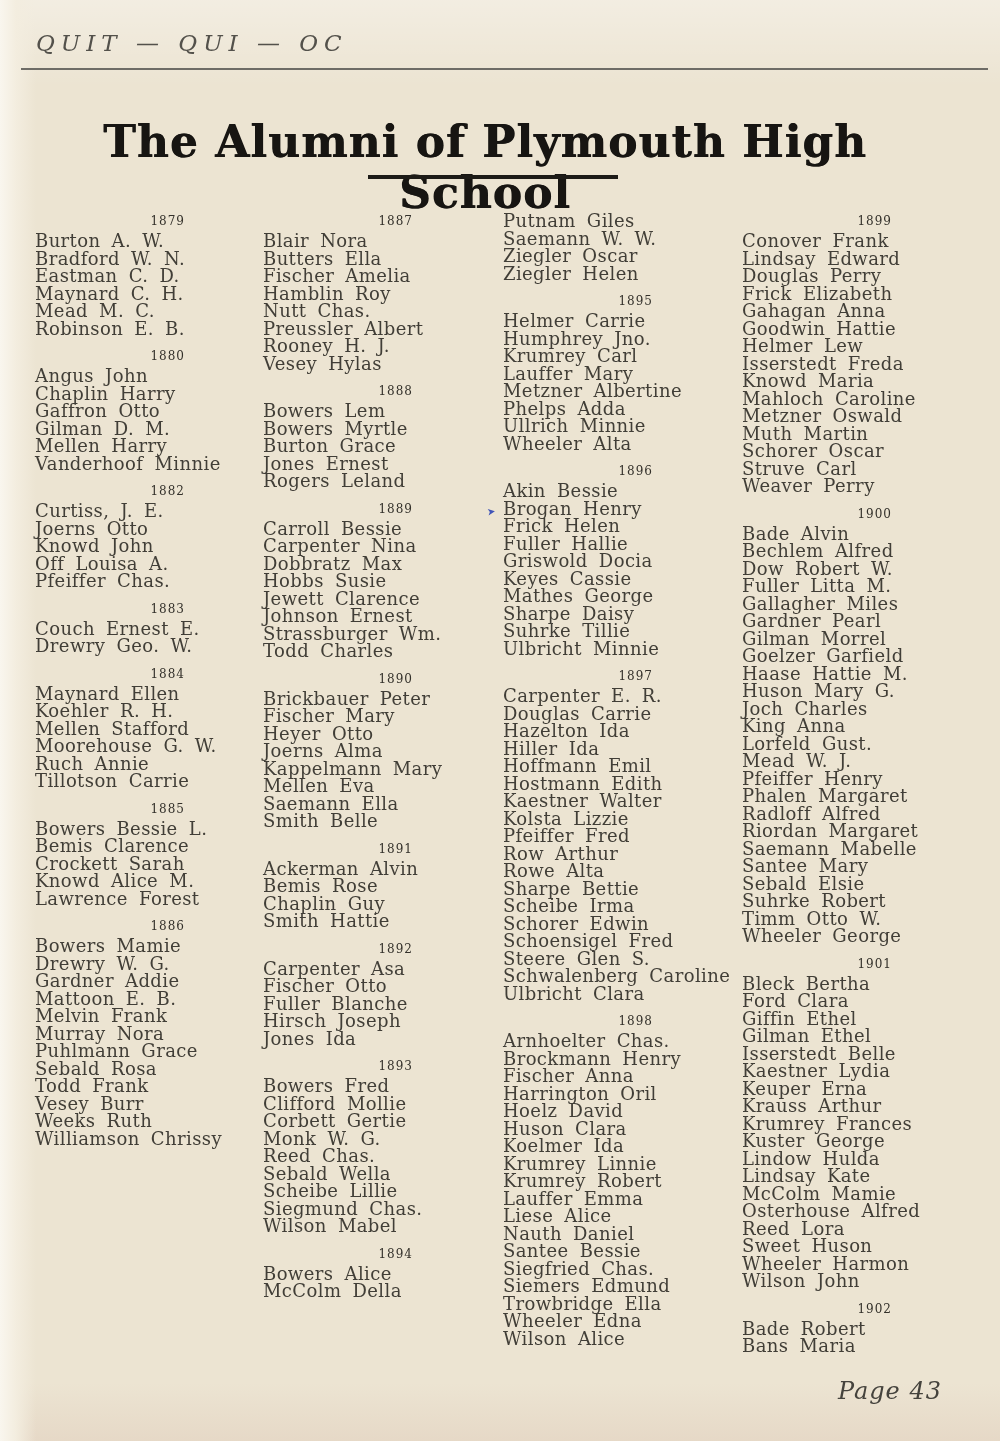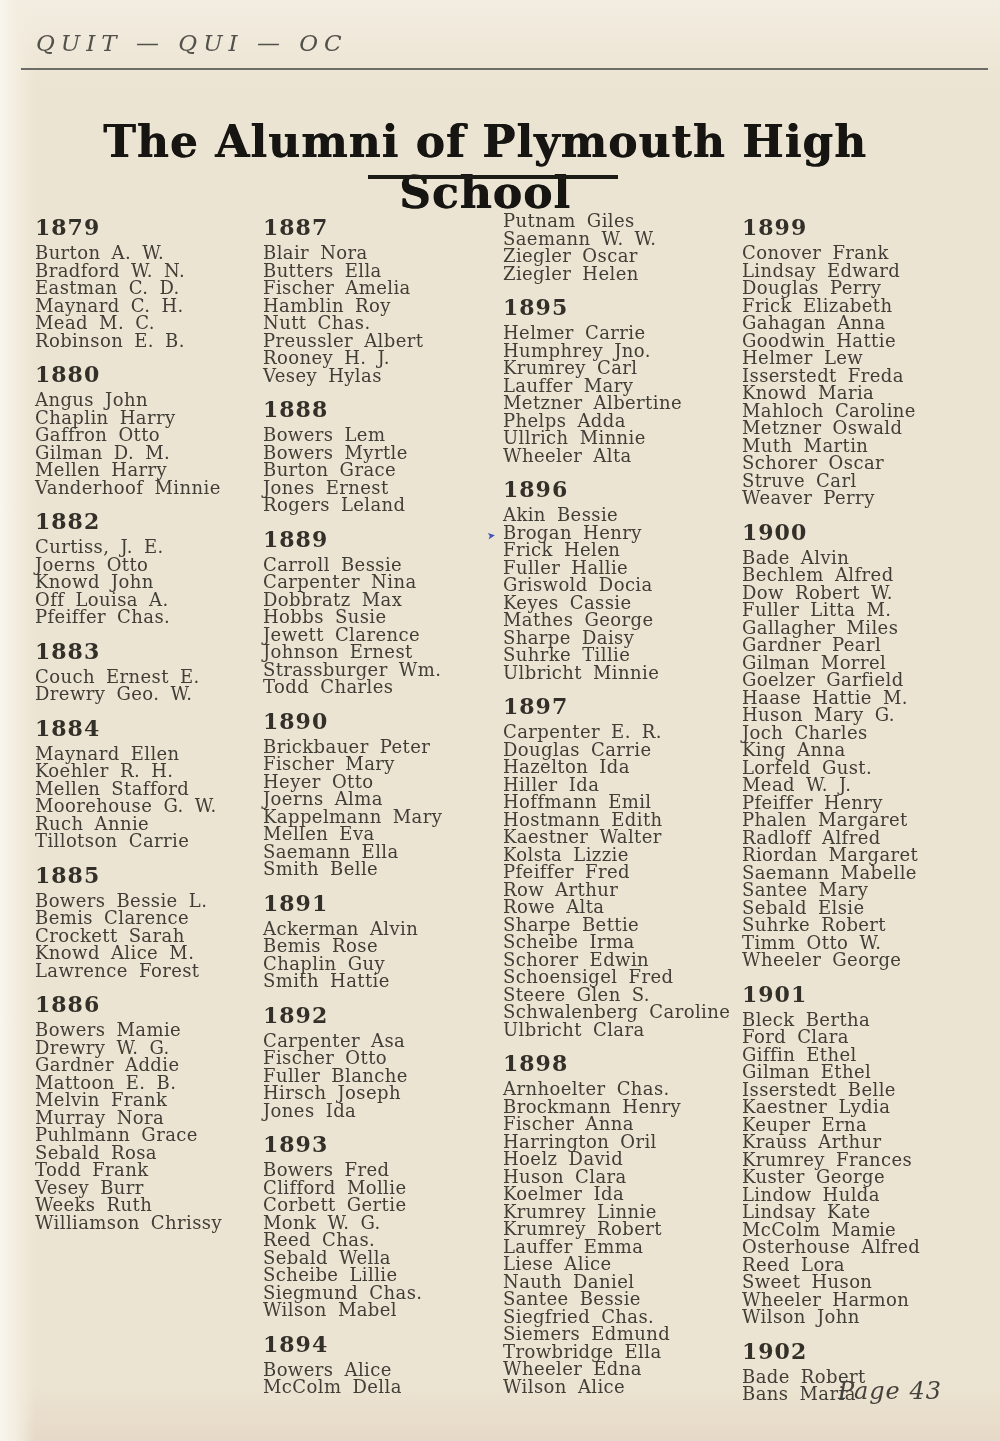--- a/index.html
+++ b/index.html
@@ -56,23 +56,23 @@
     position: absolute;
     left: 30px; top: 212px;
     display: grid;
     grid-template-columns: 228px 240px 239px 253px;
     align-items: start;
   }
   .column { padding-left: 5px; }
 
   .year {
     width: 150px;
-    text-align: left;
-    font-weight: bold;
-    font-size: 22px;
+    text-align: right;
+    font-weight: normal;
+    font-size: 12px;
     color: #33302a;
     letter-spacing: 1px;
     margin: 12px 0 4px 0;
   }
   .section:first-child > .year { margin-top: 2px; }
 
   .name {
     position: relative;
     font-size: 18px;
     line-height: 17.5px;

